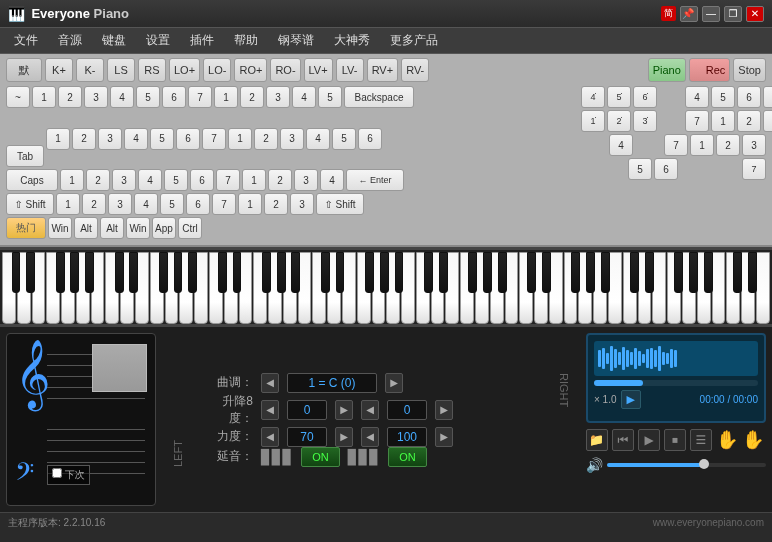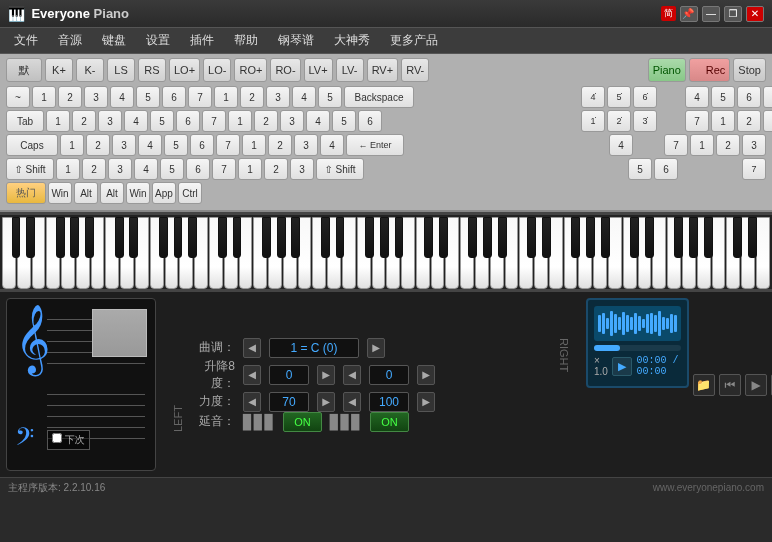--- a/index.html
+++ b/index.html
@@ -127,21 +127,21 @@
       color: #333;
       font-size: 10px;
       cursor: pointer;
       display: flex;
       align-items: center;
       justify-content: center;
       height: 22px;
       min-width: 24px;
       padding: 0 2px;
     }
-    .kb-key.wide { min-width: 38px; }
+    .kb-key.wide { min-width: 38px; margin-top: 35px; }
     .kb-key.wider { min-width: 52px; text-align: right; }
     .kb-key.shift { min-width: 48px; }
     .kb-key.backspace { min-width: 70px; }
     .kb-key.enter { min-width: 58px; font-size: 9px; }
     .kb-key.hotkey { background: linear-gradient(to bottom, #ffd080, #e8b840); color: #555; min-width: 40px; }
     .kb-key.eop-guide {
       background: linear-gradient(to bottom, #4488cc, #2266aa);
       color: #fff;
       min-width: 140px;
       font-size: 11px;
@@ -307,21 +307,21 @@
     .bars-icon {
       color: #888;
       font-size: 14px;
       cursor: pointer;
     }
 
     
     #right-panel {
       width: 180px;
       display: flex;
-      flex-direction: row;
+      flex-direction: column;
       gap: 4px;
     }
     #player-display {
       background: #0a2a3a;
       border: 2px solid #1a4a6a;
       border-radius: 4px;
       padding: 6px;
       height: 90px;
       position: relative;
     }
@@ -376,21 +376,20 @@
       color: #4af;
       padding: 2px 5px;
       font-size: 11px;
       cursor: pointer;
       border-radius: 2px;
     }
     .time-display {
       color: #4af;
       font-size: 10px;
       margin-left: auto;
-      font-family: Liberation Mono, monospace;
     }
     .speed-display {
       color: #aaa;
       font-size: 10px;
     }
 
     #player-controls-bottom {
       display: flex;
       align-items: center;
       gap: 4px;
@@ -754,21 +753,21 @@
     </div>
     <div class="sheet-thumb" style="background:linear-gradient(to bottom, #aaa, #999);position:absolute;top:10px;right:8px;width:55px;height:48px;border:1px solid #bbb;">
     </div>
     <div class="download-btn">
       <input type="checkbox" style="width: 10px; height: 10px;">
       <span>下次</span>
     </div>
   </div>
 
   <div id="center-panel">
-    <div style="display:flex;align-items:stretch;gap:4px;">
+    <div style="display:flex;align-items:stretch;gap:22px;">
       <div class="left-label">LEFT</div>
       <div style="flex:1;">
 
         <div class="control-row">
           <div class="control-label">曲调：</div>
           <div class="ctrl-arrow">◀</div>
           <div class="ctrl-value">1 = C (0)</div>
           <div class="ctrl-arrow">▶</div>
         </div>
 

